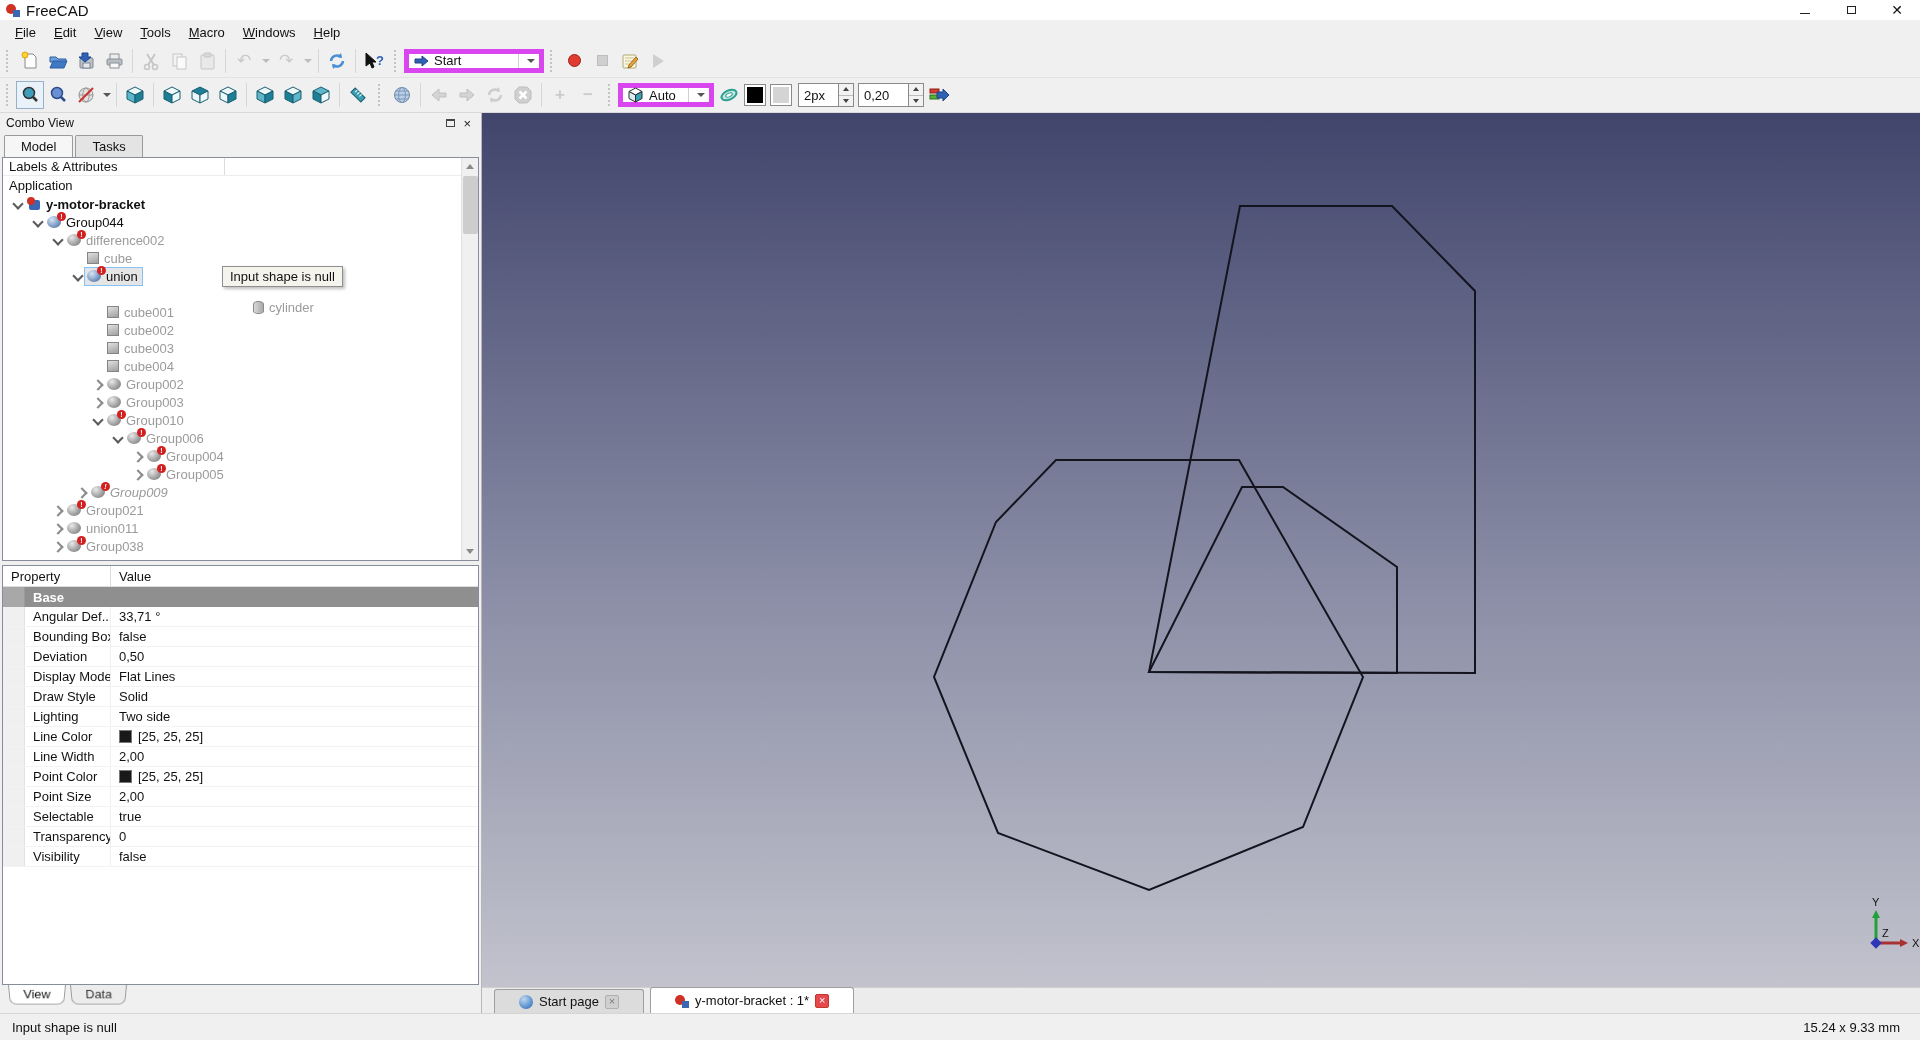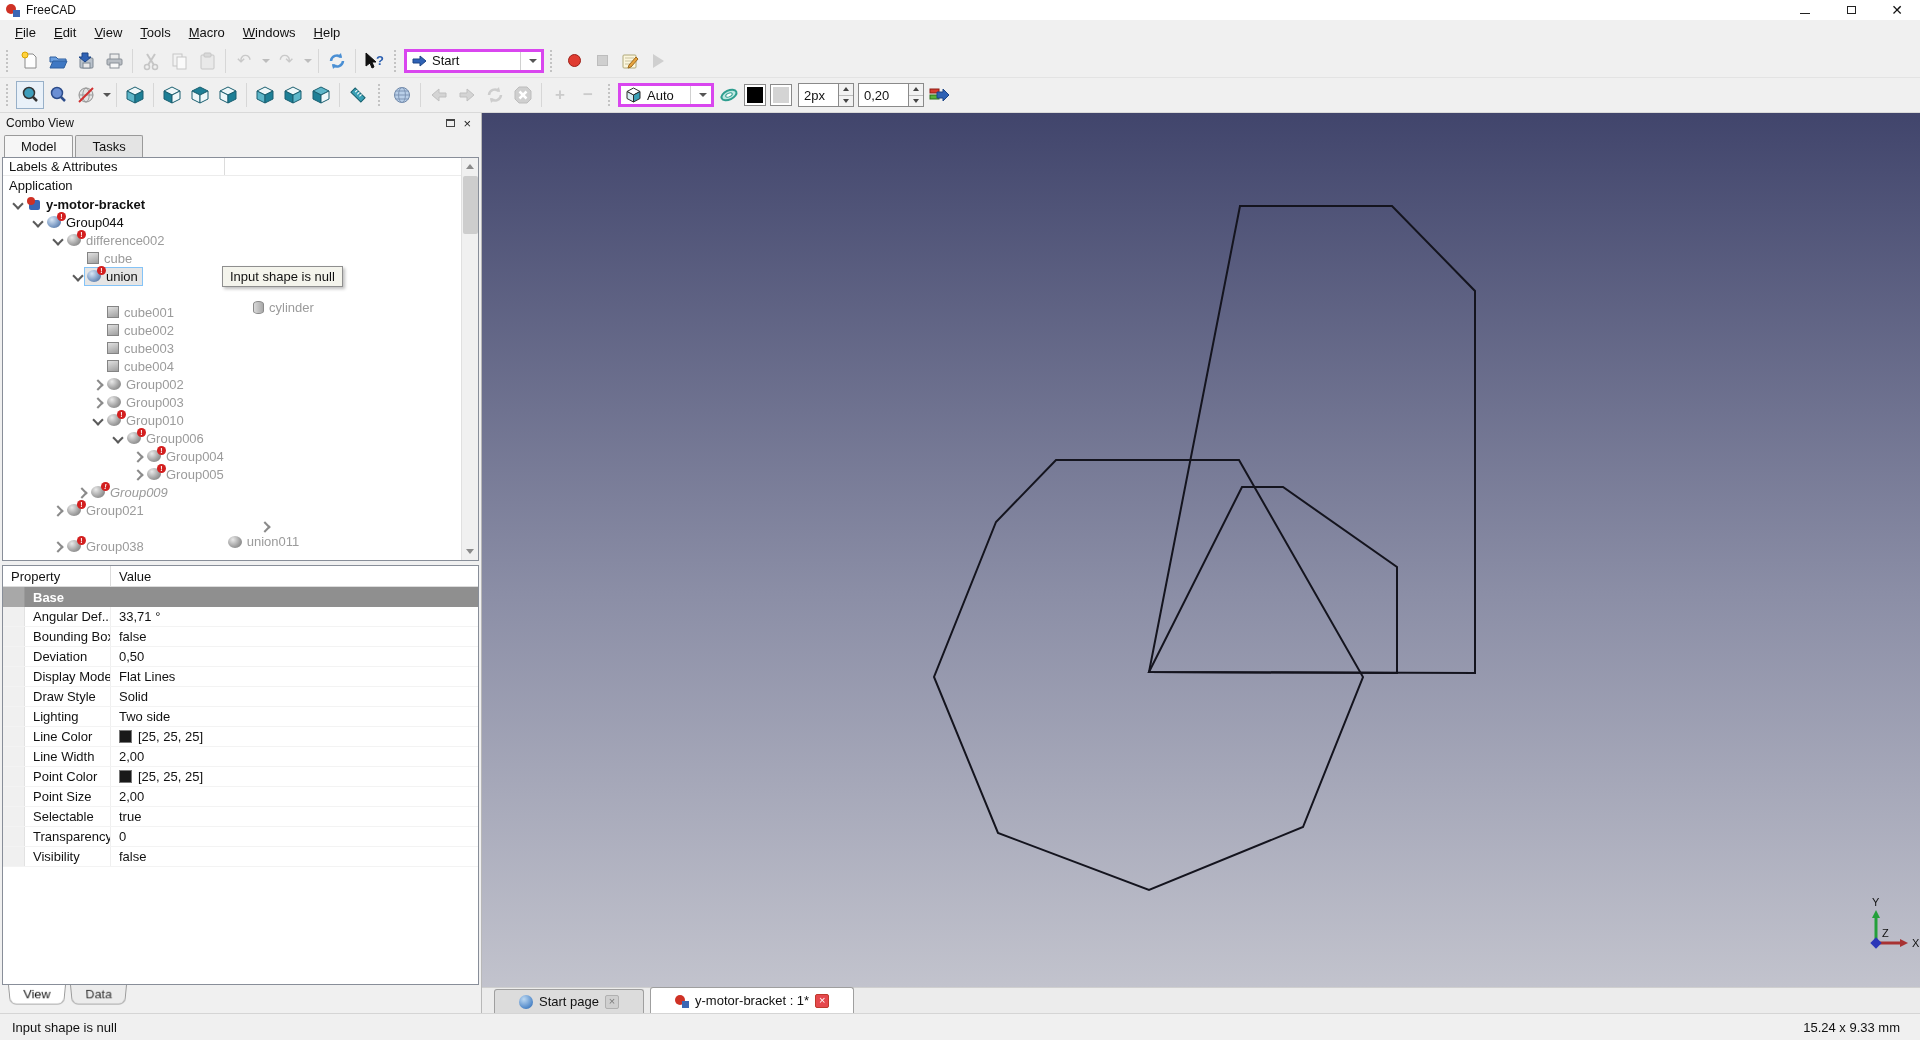--- a/index.html
+++ b/index.html
@@ -1,36 +1,36 @@
 <!DOCTYPE html>
 <html><head>
 <meta charset="utf-8">
 <style>
   * { margin:0; padding:0; box-sizing:border-box; }
   html,body { width:1920px; height:1040px; overflow:hidden; font-family:"Liberation Sans", sans-serif; font-size:13px; color:#111; background:#f0f0f0; }
   .titlebar { height:20px; background:#fff; display:flex; align-items:center; padding-left:6px; gap:6px; }
-  .titlebar .title { font-size:12px; }
+  .titlebar .title { font-size:15px; }
   .win-controls { margin-left:auto; display:flex; height:20px; }
   .win-btn { width:46px; display:flex; align-items:center; justify-content:center; cursor:default; }
   .glyph-min { width:10px; border-bottom:1px solid #222; margin-top:6px; }
   .glyph-max { width:9px; height:8px; border:1px solid #222; }
   .glyph-close { font-size:14px; line-height:1; }
   .menubar { height:24px; background:#f0f0f0; display:flex; align-items:center; padding-left:6px; }
   .menu-item { padding:3px 9px; }
   .menu-item u { text-decoration:underline; }
   .toolbar { background:#f0f0f0; display:flex; align-items:center; }
   .tb1 { height:34px; border-bottom:1px solid #e3e3e3; }
   .tb2 { height:35px; border-bottom:1px solid #d9d9d9; }
   .handle { width:6px; height:22px; border-left:2px dotted #c3c3c3; margin:0 4px 0 6px; }
   .sep { width:1px; height:24px; background:#d7d7d7; margin:0 4px; }
   .ti { width:28px; height:28px; display:flex; align-items:center; justify-content:center; position:relative; }
   .ti.boxed { border:1px solid #98b0c8; background:#e9f1f9; }
   .caret-d { width:0; height:0; border-left:4px solid transparent; border-right:4px solid transparent; border-top:4px solid #555; margin-left:2px; }
   .caret-d.dis { border-top-color:#bdbdbd; }
-  .combo { height:24px; background:#fff; border:3px solid #d946ef; display:flex; align-items:center; padding:0 4px; gap:5px; }
+  .combo { height:24px; background:#fff; border:5px solid #d946ef; display:flex; align-items:center; padding:0 4px; gap:5px; }
   .combo .dd { margin-left:auto; display:flex; align-items:center; padding-left:6px; border-left:1px solid #d0d0d0; height:100%; }
   .glyph-txt { font-size:17px; color:#c9c9c9; line-height:1; }
   .plusminus { font-size:17px; color:#cbcbcb; font-weight:bold; }
   .swatch-btn { width:22px; height:22px; border:1px solid #8a8a8a; background:#fff; display:flex; align-items:center; justify-content:center; }
   .swatch-black { width:16px; height:16px; background:#000; }
   .swatch-gray { width:16px; height:16px; background:#d4d4d4; }
   .spinbox { height:24px; background:#fff; border:1px solid #8a8a8a; display:flex; align-items:center; }
   .spinbox .val { padding:0 5px; }
   .spincol { width:15px; height:100%; border-left:1px solid #8a8a8a; display:flex; flex-direction:column; }
   .spincol span { flex:1; display:flex; align-items:center; justify-content:center; background:#f2f2f2; }
@@ -596,21 +596,21 @@
           </div>
           <div class="trow" style="padding-left: 48px;">
             <span class="chev closed"></span>
             <span class="itembody">
               <span class="t-icon ic-sph sph-gray">
                 <span class="err-badge">!</span>
               </span>
               <span class="t-label gray">Group021</span>
             </span>
           </div>
-          <div class="trow" style="padding-left: 48px; flex-direction: column;">
+          <div class="trow" style="padding-left: 48px;">
             <span class="chev closed"></span>
             <span class="itembody">
               <span class="t-icon ic-sph sph-gray"></span>
               <span class="t-label gray">union011</span>
             </span>
           </div>
           <div class="trow" style="padding-left: 48px;">
             <span class="chev closed"></span>
             <span class="itembody">
               <span class="t-icon ic-sph sph-gray">

